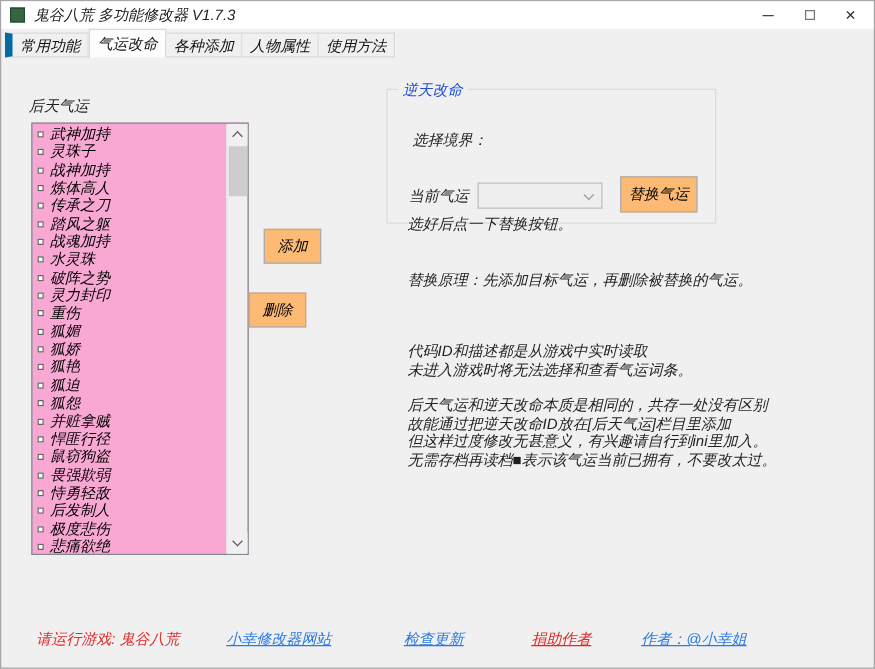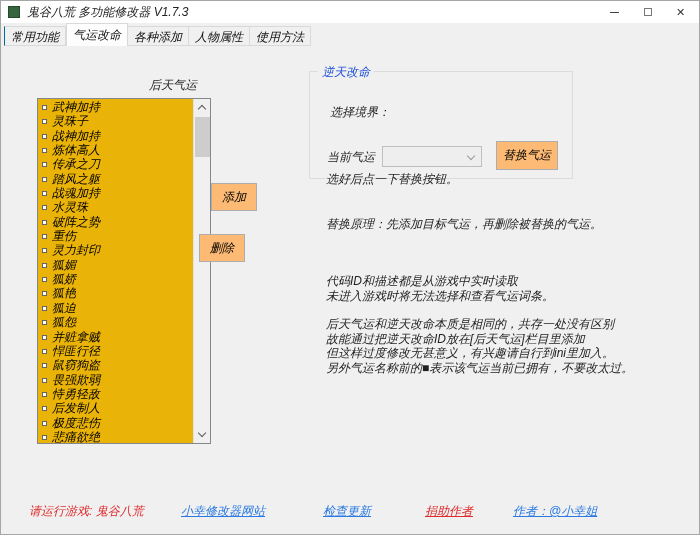--- a/index.html
+++ b/index.html
@@ -13,26 +13,26 @@
   .title-text { position:absolute; left:26px; top:0; line-height:22px; color:#222; }
   .win-controls { position:absolute; right:2px; top:0; height:22px; display:flex; }
   .win-btn { width:33px; height:22px; display:flex; align-items:center; justify-content:center; color:#444; cursor:default; }
   .min-glyph { display:inline-block; width:9px; height:0; border-top:1px solid #444; }
   .max-glyph { display:inline-block; width:8px; height:8px; border:1px solid #777; background:#fff; }
   .close-glyph { font-size:11px; color:#333; }
 
   
   .tabstrip { position:absolute; left:0; top:22px; width:100%; height:23px; display:flex; align-items:flex-end; padding-left:3px; }
   .tab { height:20px; padding:0 6px; line-height:20px; background:#f0f0f0; border:1px solid #d9d9d9; border-left:none; color:#111; cursor:default; }
-  .tab:first-child { border-left:1px solid #0369a1; }
+  .tab:first-child { border-left:6px solid #0369a1; }
   .tab.active { height:23px; line-height:23px; background:#fdfdfd; border:1px solid #d9d9d9; border-bottom:none; position:relative; z-index:2; }
 
   
-  .list-title { position:absolute; left:22px; top:76px; width:174px; text-align:right; color:#1e1e1e; }
-  .listbox { position:absolute; left:36px; top:97px; width:174px; height:346px; background:#eab308; border:1px solid #828790; overflow:hidden; }
+  .list-title { position:absolute; left:22px; top:76px; width:174px; text-align:left; color:#1e1e1e; }
+  .listbox { position:absolute; left:24px; top:97px; width:174px; height:346px; background:#f9a8d4; border:1px solid #828790; overflow:hidden; }
   .list-items { position:absolute; left:0; top:1px; right:17px; bottom:0; overflow:hidden; }
   .list-item { height:14.35px; line-height:14.35px; padding-left:4px; white-space:nowrap; color:#000; }
   .sq { display:inline-block; width:5px; height:5px; border:1px solid #666; margin-right:5px; vertical-align:1px; background:#fff; }
 
   
   .vscroll { position:absolute; right:0; top:0; bottom:0; width:17px; background:#f0f0f0; border-left:1px solid #e2e2e2; }
   .scroll-btn { position:absolute; left:0; width:17px; height:17px; background:#f0f0f0; }
   .scroll-btn.up { top:0; } .scroll-btn.down { bottom:0; }
   .chev { position:absolute; left:5px; width:6px; height:6px; border-right:1px solid #5a5a5a; border-bottom:1px solid #5a5a5a; }
   .chev.u { top:7px; transform:rotate(-135deg); }
@@ -104,22 +104,22 @@
     <div class="list-items">
         <div class="list-item"><span class="sq"></span><span>武神加持</span></div>
         <div class="list-item"><span class="sq"></span><span>灵珠子</span></div>
         <div class="list-item"><span class="sq"></span><span>战神加持</span></div>
         <div class="list-item"><span class="sq"></span><span>炼体高人</span></div>
         <div class="list-item"><span class="sq"></span><span>传承之刀</span></div>
         <div class="list-item"><span class="sq"></span><span>踏风之躯</span></div>
         <div class="list-item"><span class="sq"></span><span>战魂加持</span></div>
         <div class="list-item"><span class="sq"></span><span>水灵珠</span></div>
         <div class="list-item"><span class="sq"></span><span>破阵之势</span></div>
+        <div class="list-item"><span class="sq"></span><span>灵力封印</span></div>
         <div class="list-item"><span class="sq"></span><span>重伤</span></div>
-        <div class="list-item"><span class="sq"></span><span>灵力封印</span></div>
         <div class="list-item"><span class="sq"></span><span>狐媚</span></div>
         <div class="list-item"><span class="sq"></span><span>狐娇</span></div>
         <div class="list-item"><span class="sq"></span><span>狐艳</span></div>
         <div class="list-item"><span class="sq"></span><span>狐迫</span></div>
         <div class="list-item"><span class="sq"></span><span>狐怨</span></div>
         <div class="list-item"><span class="sq"></span><span>并赃拿贼</span></div>
         <div class="list-item"><span class="sq"></span><span>悍匪行径</span></div>
         <div class="list-item"><span class="sq"></span><span>鼠窃狗盗</span></div>
         <div class="list-item"><span class="sq"></span><span>畏强欺弱</span></div>
         <div class="list-item"><span class="sq"></span><span>恃勇轻敌</span></div>
@@ -155,21 +155,21 @@
   <div class="note" id="note1">选好后点一下替换按钮。</div>
   <div class="note" id="note2">替换原理：先添加目标气运，再删除被替换的气运。</div>
   <div class="note" id="note4">
     <div>代码ID和描述都是从游戏中实时读取</div>
     <div>未进入游戏时将无法选择和查看气运词条。</div>
   </div>
   <div class="note" id="note5">
     <div>后天气运和逆天改命本质是相同的，共存一处没有区别</div>
     <div>故能通过把逆天改命ID放在[后天气运]栏目里添加</div>
     <div>但这样过度修改无甚意义，有兴趣请自行到ini里加入。</div>
-    <div>另外气运名称前的■表示该气运当前已拥有，不要改太过。</div>
+    <div>无需存档再读档■表示该气运当前已拥有，不要改太过。</div>
   </div>
 
   <span class="footer-item red" id="f-run">请运行游戏: 鬼谷八荒</span>
   <span class="footer-item blue link" id="f-site">小幸修改器网站</span>
   <span class="footer-item blue link" id="f-update">检查更新</span>
   <span class="footer-item red link" id="f-donate">捐助作者</span>
   <span class="footer-item blue link" id="f-author">作者：@小幸姐</span>
 
 </div>
 

